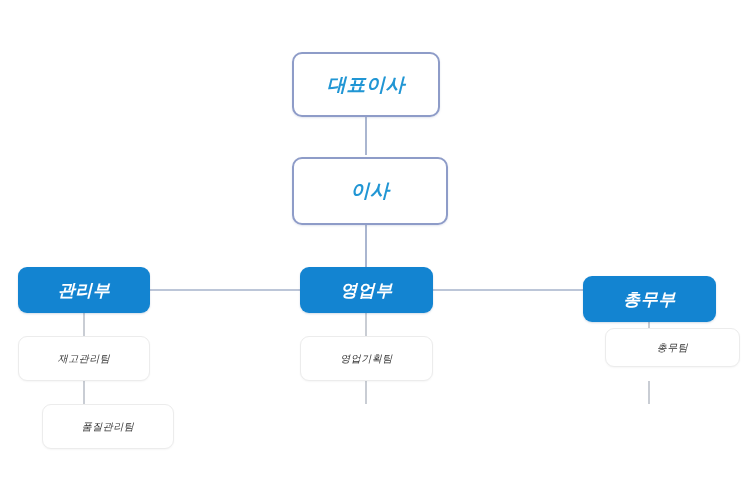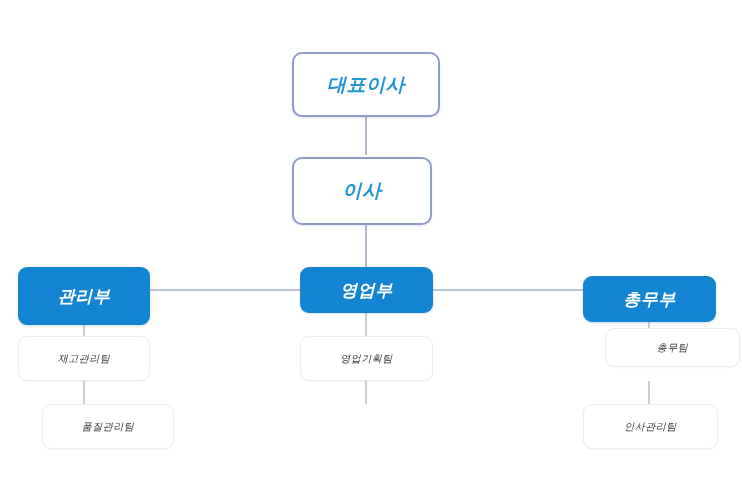--- a/index.html
+++ b/index.html
@@ -98,25 +98,25 @@
   <div class="conn conn-v conn-grey" style="left:365px; top:381px; height:23px;"></div>
 
   <div class="conn conn-v conn-grey" style="left:648px; top:313px; height:23px;"></div>
 
   <div class="conn conn-v conn-grey" style="left:648px; top:381px; height:23px;"></div>
 
   <div class="node node-exec" style="left:292px; top:52px; width:148px; height:65px;">
     <span>대표이사</span>
   </div>
 
-  <div class="node node-exec" style="left:292px; top:157px; width:140px; height:68px;">
+  <div class="node node-exec" style="left:292px; top:157px; width:156px; height:68px;">
     <span>이사</span>
   </div>
 
-  <div class="node node-dept" style="left:18px; top:267px; width:132px; height:58px;">
+  <div class="node node-dept" style="left:18px; top:267px; width:132px; height:46px;">
     <span>관리부</span>
   </div>
 
   <div class="node node-dept" style="left:300px; top:267px; width:133px; height:46px;border-radius:9px;">
     <span>영업부</span>
   </div>
 
   <div class="node node-dept" style="left:583px; top:276px; width:133px; height:46px;">
     <span>총무부</span>
   </div>
@@ -131,17 +131,14 @@
 
   <div class="node node-team" style="left:300px; top:336px; width:133px; height:45px;">
     <span>영업기획팀</span>
   </div>
 
 
   <div class="node node-team" style="left:583px; top:328px; width:135px; height:39px;margin-left:22px;">
     <span>총무팀</span>
   </div>
 
-  <div class="node node-team" style="left:583px; top:404px; width:135px; height:45px;">
-    <span>인사관리팀</span>
-  </div>
 
 </div>
 
 </body></html>

